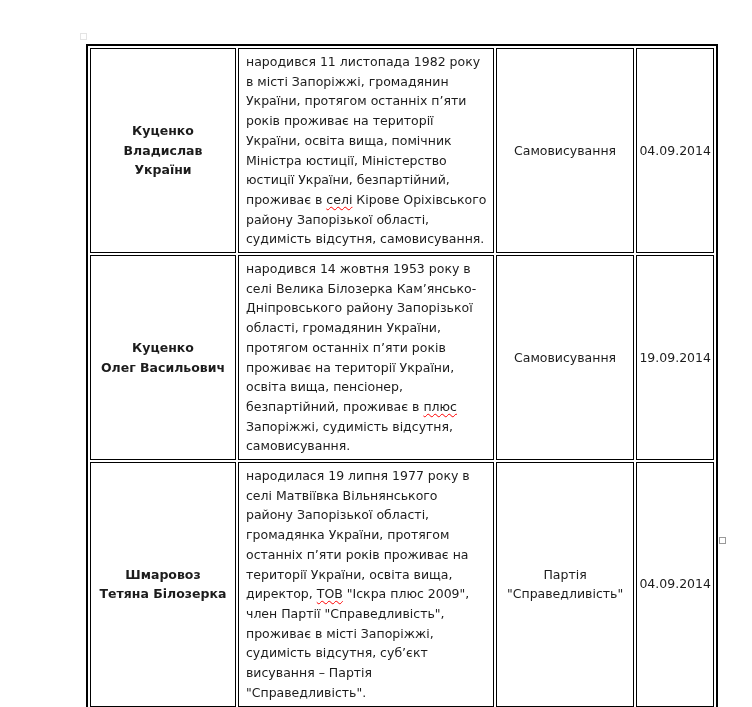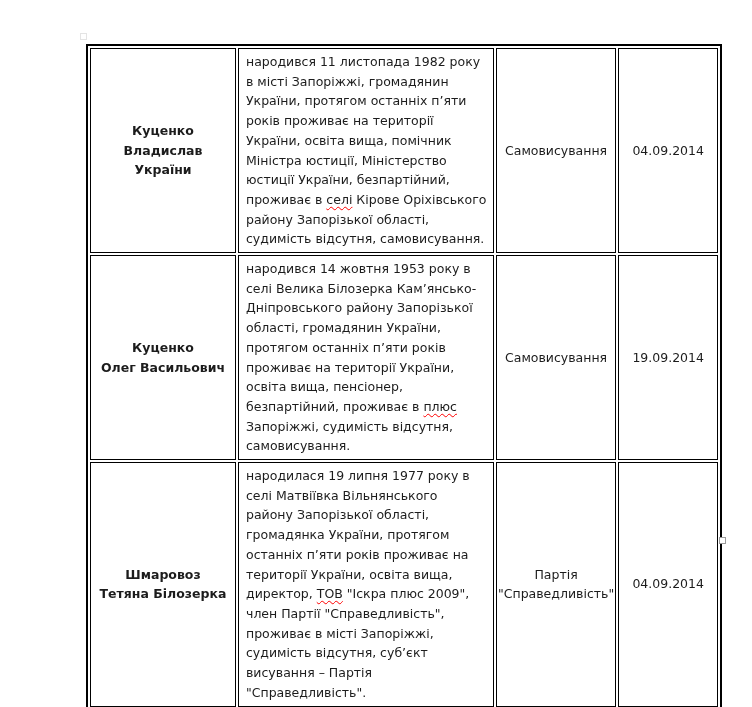--- a/index.html
+++ b/index.html
@@ -44,24 +44,24 @@
   td.cell-bio {
     width: 256px;
     text-align: left;
     vertical-align: top;
     padding: 3px 5px 3px 7px;
   }
   td.cell-nom {
     width: 110px;
     text-align: center;
     vertical-align: middle;
-    padding: 0 1px;
+    padding: 0 10px;
   }
   td.cell-date {
-    width: 100px;
+    width: 78px;
     text-align: center;
     vertical-align: middle;
     padding: 0 2px;
   }
   tr.row-0 td { height: 165px; }
   tr.row-1 td { height: 150px; }
   tr.row-2 td { height: 164px; }
   .sq {
     text-decoration-line: underline;
     text-decoration-style: wavy;

